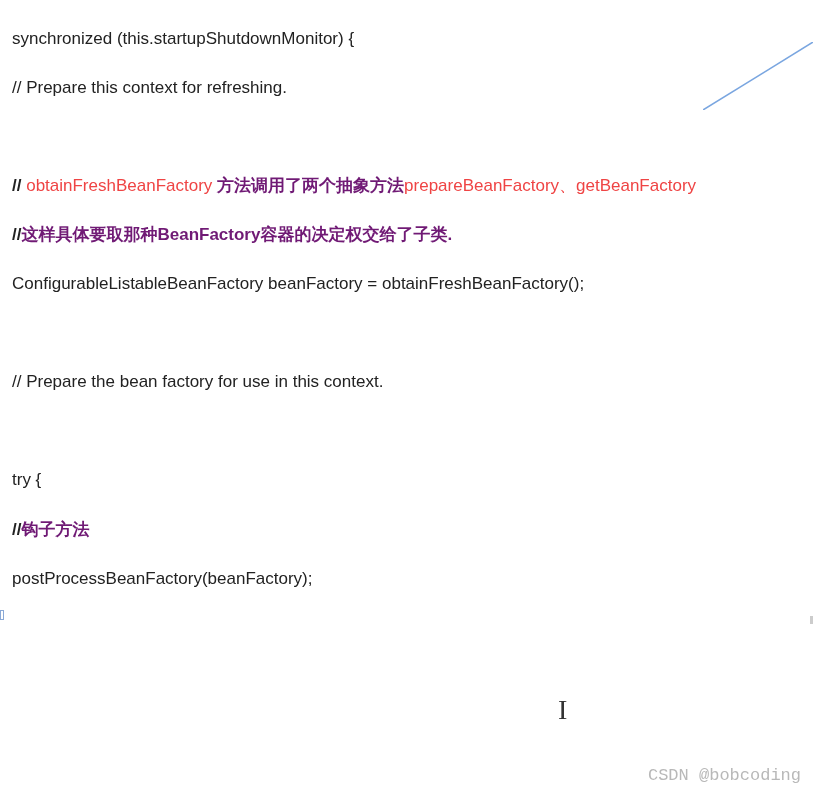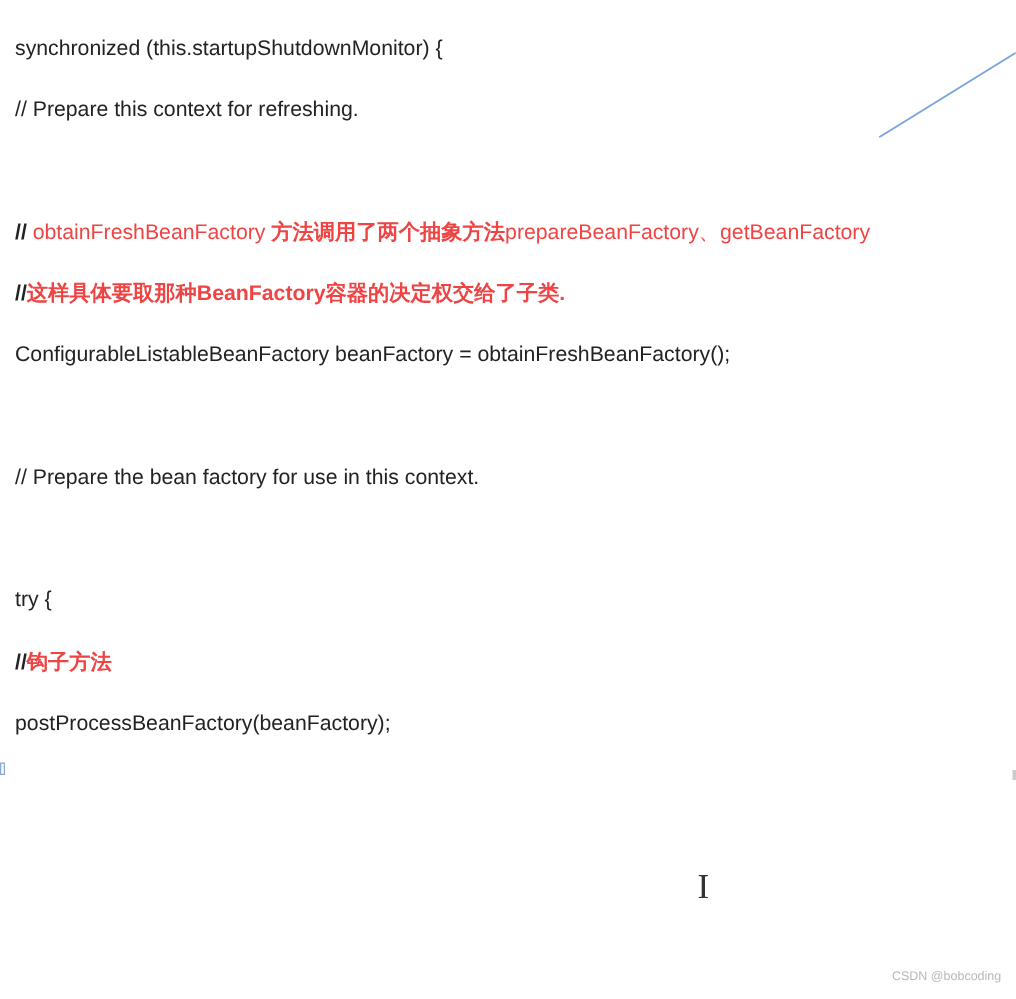--- a/index.html
+++ b/index.html
@@ -13,31 +13,31 @@
       width: 813px;
       height: 799px;
       overflow: hidden;
       position: relative;
     }
     .code-content {
       white-space: pre;
       font-family: Arial, sans-serif;
     }
     .red { color: #ef4444; font-weight: normal; }
-    .blue { color: #ef4444; font-weight: bold; }
+    .blue { color: #701a75; font-weight: bold; }
     .black-bold { font-weight: bold; }
     .line { display: block; margin: 0; }
     .spacer { height: 24px; }
     .watermark {
       position: absolute;
       right: 12px;
       bottom: 10px;
-      font-size: 10px;
+      font-size: 17px;
       color: rgba(160,160,160,0.75);
-      font-family: Liberation Sans, sans-serif;
+      font-family: Liberation Mono, monospace;
       pointer-events: none;
     }
     .edge-line {
       position: absolute;
       right: 0;
       top: 42px;
       width: 110px;
       height: 68px;
       pointer-events: none;
     }

